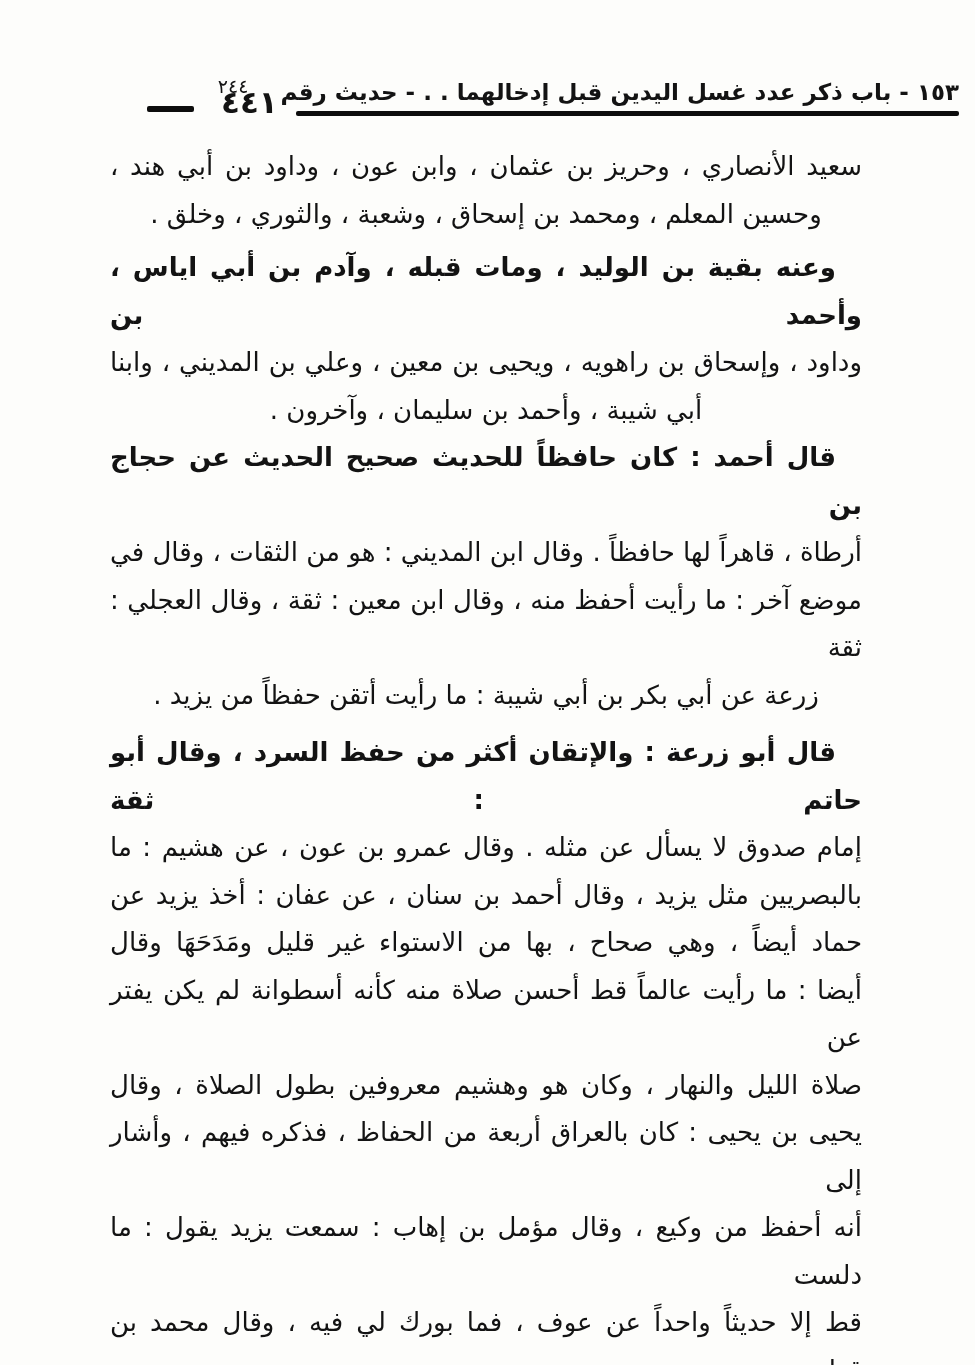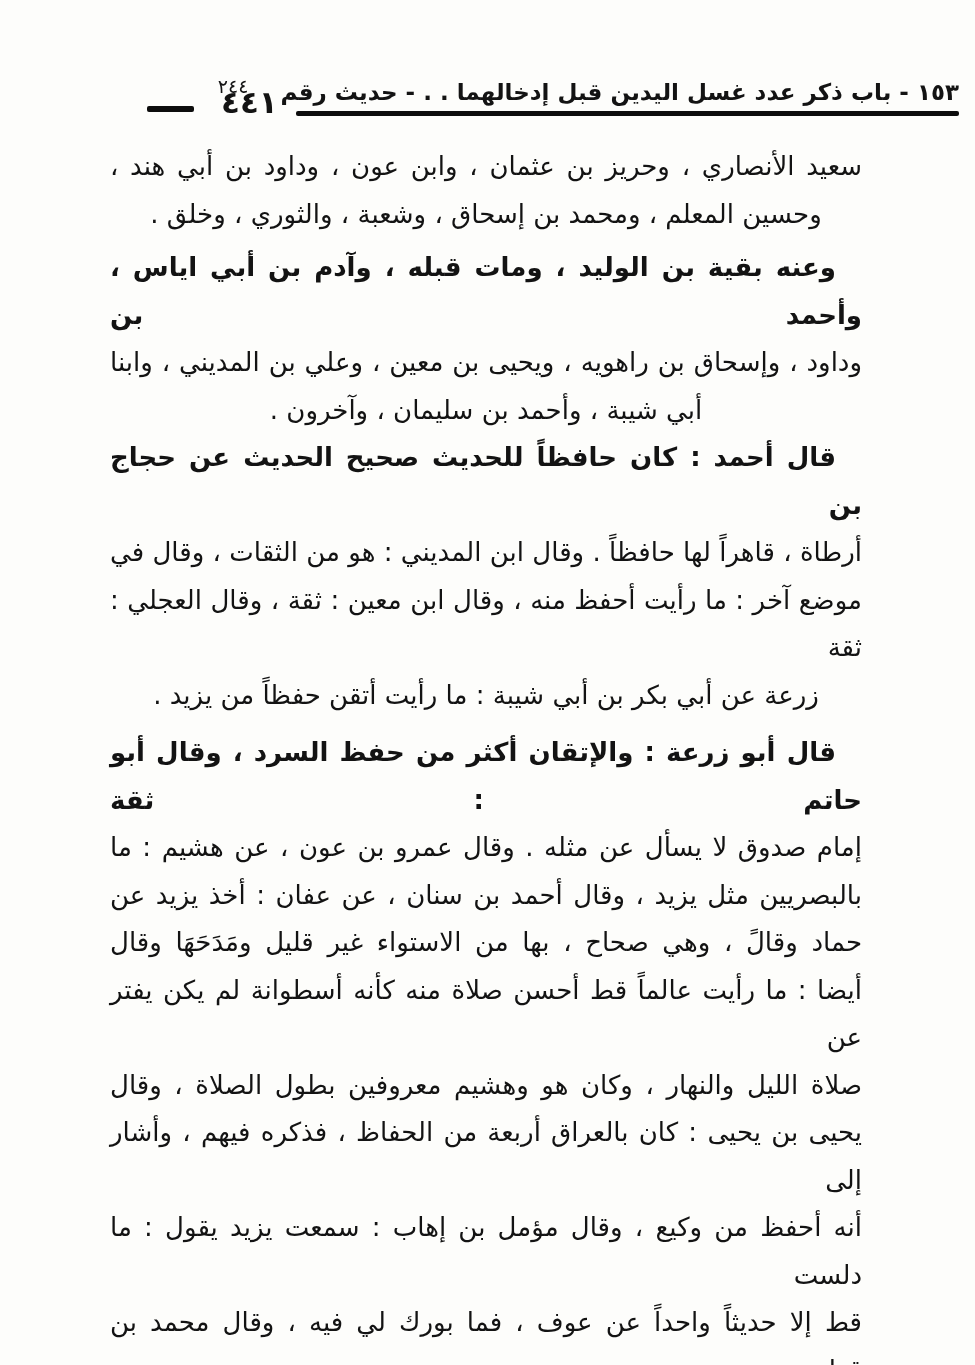--- a/index.html
+++ b/index.html
@@ -86,21 +86,21 @@
       <div class="line just ind">قال أحمد : كان حافظاً للحديث صحيح الحديث عن حجاج بن</div>
       <div class="line just">أرطاة ، قاهراً لها حافظاً . وقال ابن المديني : هو من الثقات ، وقال في</div>
       <div class="line just">موضع آخر : ما رأيت أحفظ منه ، وقال ابن معين : ثقة ، وقال العجلي : ثقة</div>
       <div class="line cen">زرعة عن أبي بكر بن أبي شيبة : ما رأيت أتقن حفظاً من يزيد .</div>
     </div>
 
     <div class="para p4">
       <div class="line just ind">قال أبو زرعة : والإتقان أكثر من حفظ السرد ، وقال أبو حاتم : ثقة</div>
       <div class="line just">إمام صدوق لا يسأل عن مثله . وقال عمرو بن عون ، عن هشيم : ما</div>
       <div class="line just">بالبصريين مثل يزيد ، وقال أحمد بن سنان ، عن عفان : أخذ يزيد عن</div>
-      <div class="line just">حماد وقالً ، وهي صحاح ، بها من الاستواء غير قليل ومَدَحَهَا وقال</div>
+      <div class="line just">حماد أيضاً ، وهي صحاح ، بها من الاستواء غير قليل ومَدَحَهَا وقال</div>
       <div class="line just">أيضا : ما رأيت عالماً قط أحسن صلاة منه كأنه أسطوانة لم يكن يفتر عن</div>
       <div class="line just">صلاة الليل والنهار ، وكان هو وهشيم معروفين بطول الصلاة ، وقال</div>
       <div class="line just">يحيى بن يحيى : كان بالعراق أربعة من الحفاظ ، فذكره فيهم ، وأشار إلى</div>
       <div class="line just">أنه أحفظ من وكيع ، وقال مؤمل بن إهاب : سمعت يزيد يقول : ما دلست</div>
       <div class="line just">قط إلا حديثاً واحداً عن عوف ، فما بورك لي فيه ، وقال محمد بن قدامة</div>
       <div class="line just">الجوهري : سمعته يقول : أحفظ خمسة وعشرين ألف إسناد ، ولا فخر .</div>
 
     </div>
 
   </div>

